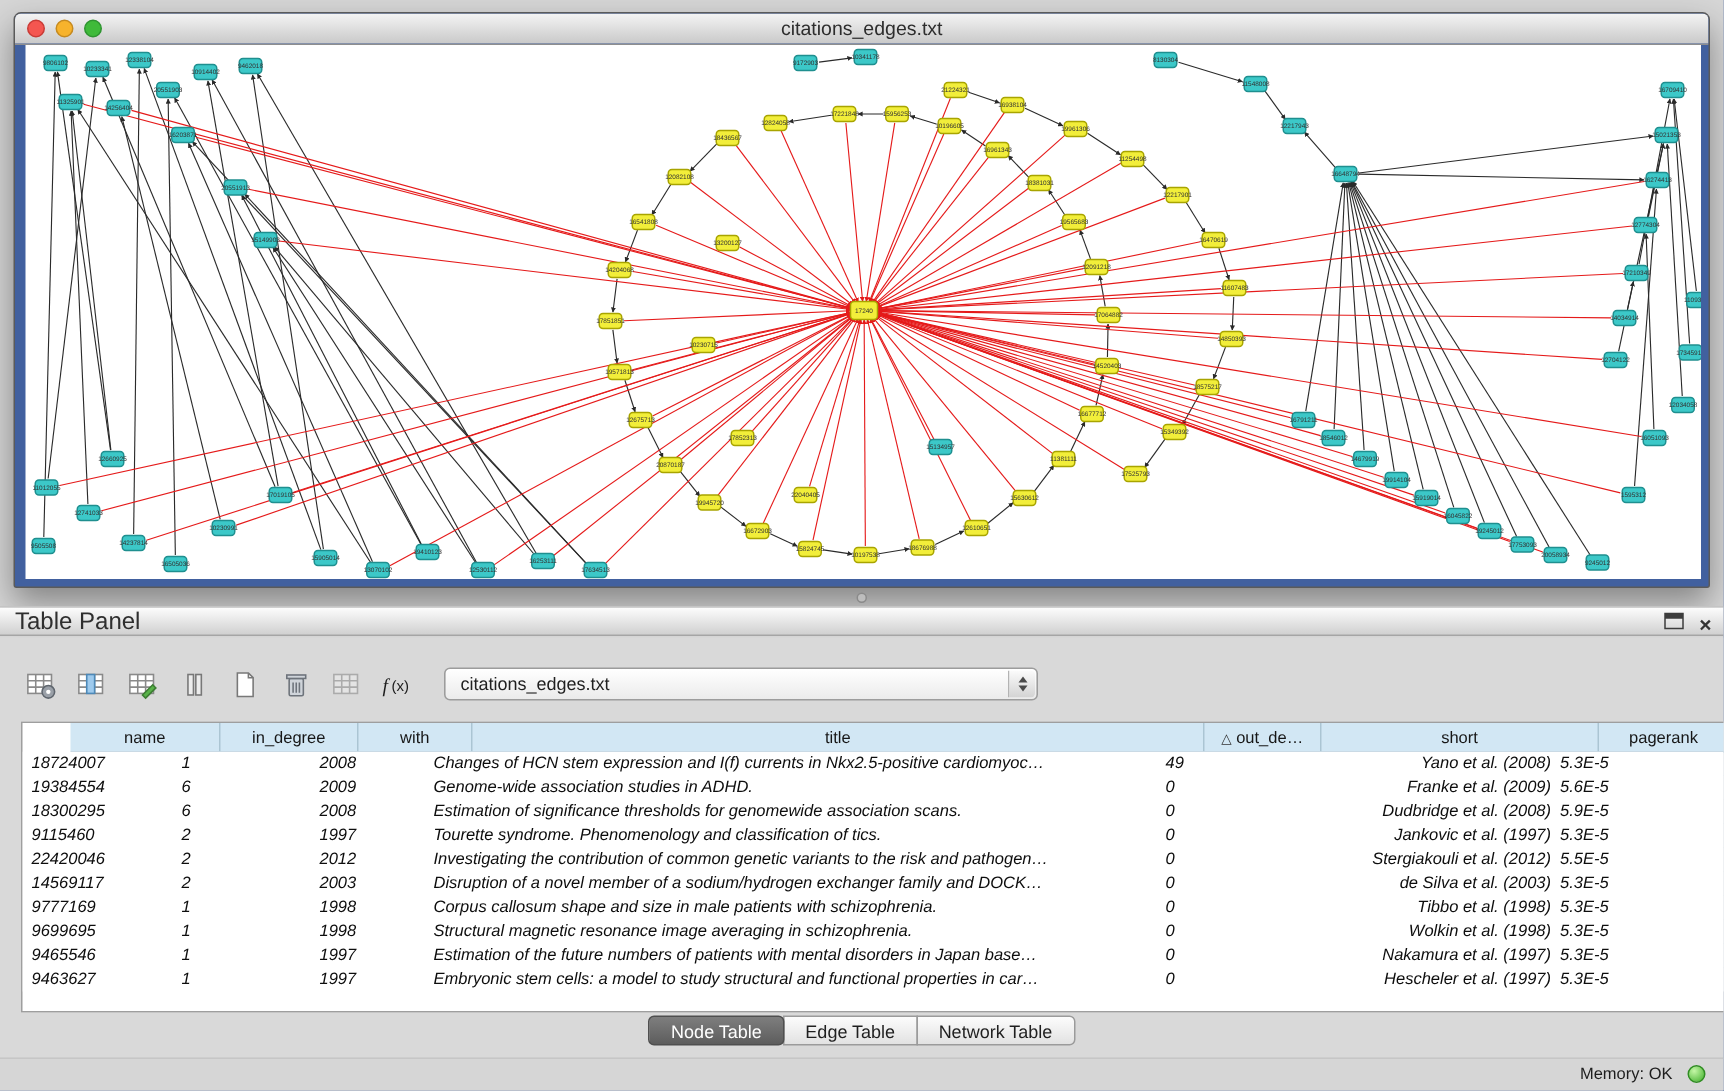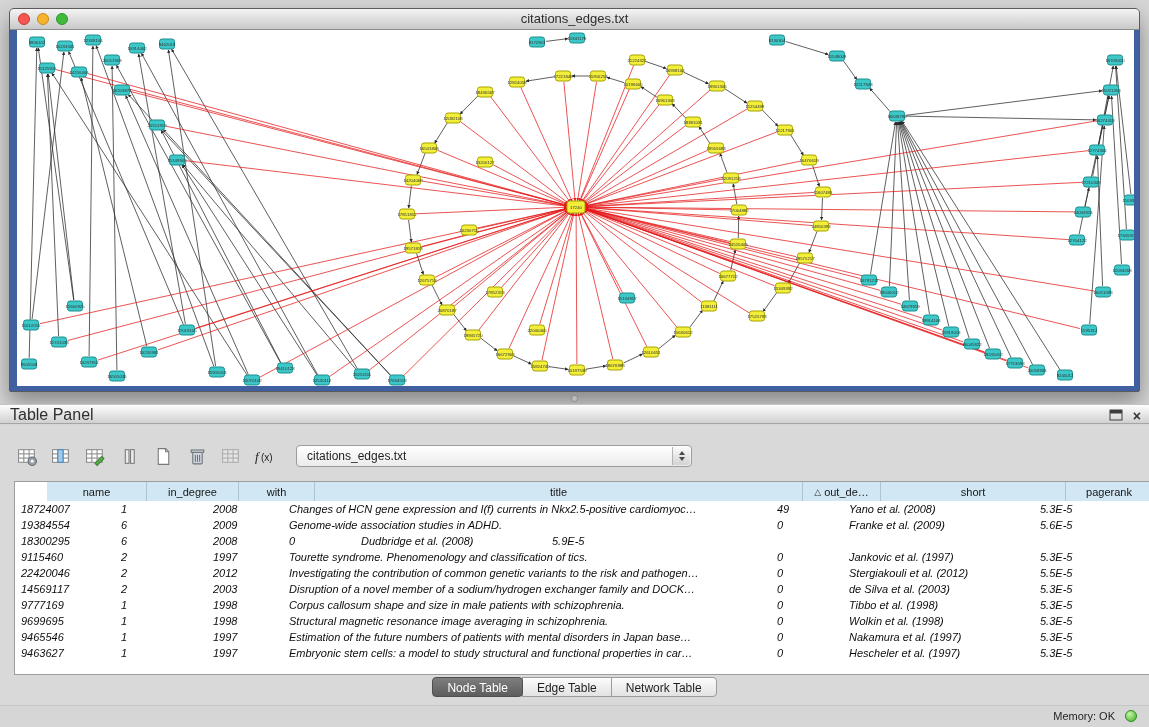--- a/index.html
+++ b/index.html
@@ -49,21 +49,21 @@
   .tablewrap{position:absolute;top:56px;left:14px;width:1121px;height:192px;background:#fff;
     border:1px solid #9e9e9e;box-sizing:content-box;}
   .thead{display:flex;height:19px;background:#d2e7f4;border-bottom:1px solid #9fb6c4;}
   .th{box-sizing:border-box;border-right:1px solid #abc5d3;font-size:11px;color:#161616;
     display:flex;align-items:center;justify-content:center;gap:3px;overflow:hidden;white-space:nowrap;}
   .sorticon{font-size:9px;color:#333;}
   .w0{width:100px}.w1{width:92px}.w2{width:76px}.w3{width:488px}.w4{width:78px}.w5{width:185px}.w6{width:87px}
   .tbody{position:absolute;top:19px;left:0;right:15px;bottom:0;overflow:hidden;}
   .tr{display:flex;height:16px;line-height:16px;font-size:11px;color:#0d0d0d;background:#fff;font-style:italic;}
   .td{box-sizing:border-box;padding-left:6px;white-space:nowrap;overflow:hidden;}
-  .td.ctr{text-align:left;padding-left:0;}
+  .td.ctr{text-align:right;padding-left:0;}
   .vscroll{position:absolute;top:19px;right:0;width:15px;bottom:0;background:#f4f4f4;border-left:1px solid #dcdcdc;box-sizing:border-box;}
   .thumb{position:absolute;left:2px;top:2px;width:10px;height:78px;background:#c2c2c2;border-radius:6px;}
 
   
   .tabsrow{position:absolute;top:252px;left:0;width:100%;display:flex;justify-content:center;}
   .tab{height:20px;line-height:20px;font-size:12px;padding:0 14px;background:linear-gradient(#fcfcfc,#e2e2e2);
     border:1px solid #9b9b9b;color:#1f1f1f;box-sizing:border-box;margin-left:-1px;}
   .tab.active{background:linear-gradient(#7e7e7e,#5d5d5d);color:#fff;border-color:#4f4f4f;border-radius:4px;margin-left:0;z-index:2;}
   .tab:last-child{border-radius:0 4px 4px 0;}
 
@@ -767,38 +767,39 @@
           </div>
           <div class="th w6">
             <span>pagerank</span>
           </div>
         </div>
       <div class="tbody" id="tbody">
           <div class="tr">
             <div class="td w0">18724007</div>
             <div class="td w1">1</div>
             <div class="td w2">2008</div>
-            <div class="td w3">Changes of HCN gene expression and I(f) currents in Nkx2.5-positive cardiomyoc…</div>
+            <div class="td w3">Changes of HCN stem expression and I(f) currents in Nkx2.5-positive cardiomyoc…</div>
             <div class="td w4">49</div>
             <div class="td w5 ctr">Yano et al. (2008)</div>
             <div class="td w6">5.3E-5</div>
           </div>
           <div class="tr">
             <div class="td w0">19384554</div>
             <div class="td w1">6</div>
             <div class="td w2">2009</div>
             <div class="td w3">Genome-wide association studies in ADHD.</div>
             <div class="td w4">0</div>
             <div class="td w5 ctr">Franke et al. (2009)</div>
             <div class="td w6">5.6E-5</div>
           </div>
           <div class="tr">
             <div class="td w0">18300295</div>
             <div class="td w1">6</div>
             <div class="td w2">2008</div>
+            <div class="td w3">Estimation of significance thresholds for genomewide association scans.</div>
             <div class="td w4">0</div>
             <div class="td w5 ctr">Dudbridge et al. (2008)</div>
             <div class="td w6">5.9E-5</div>
           </div>
           <div class="tr">
             <div class="td w0">9115460</div>
             <div class="td w1">2</div>
             <div class="td w2">1997</div>
             <div class="td w3">Tourette syndrome. Phenomenology and classification of tics.</div>
             <div class="td w4">0</div>

